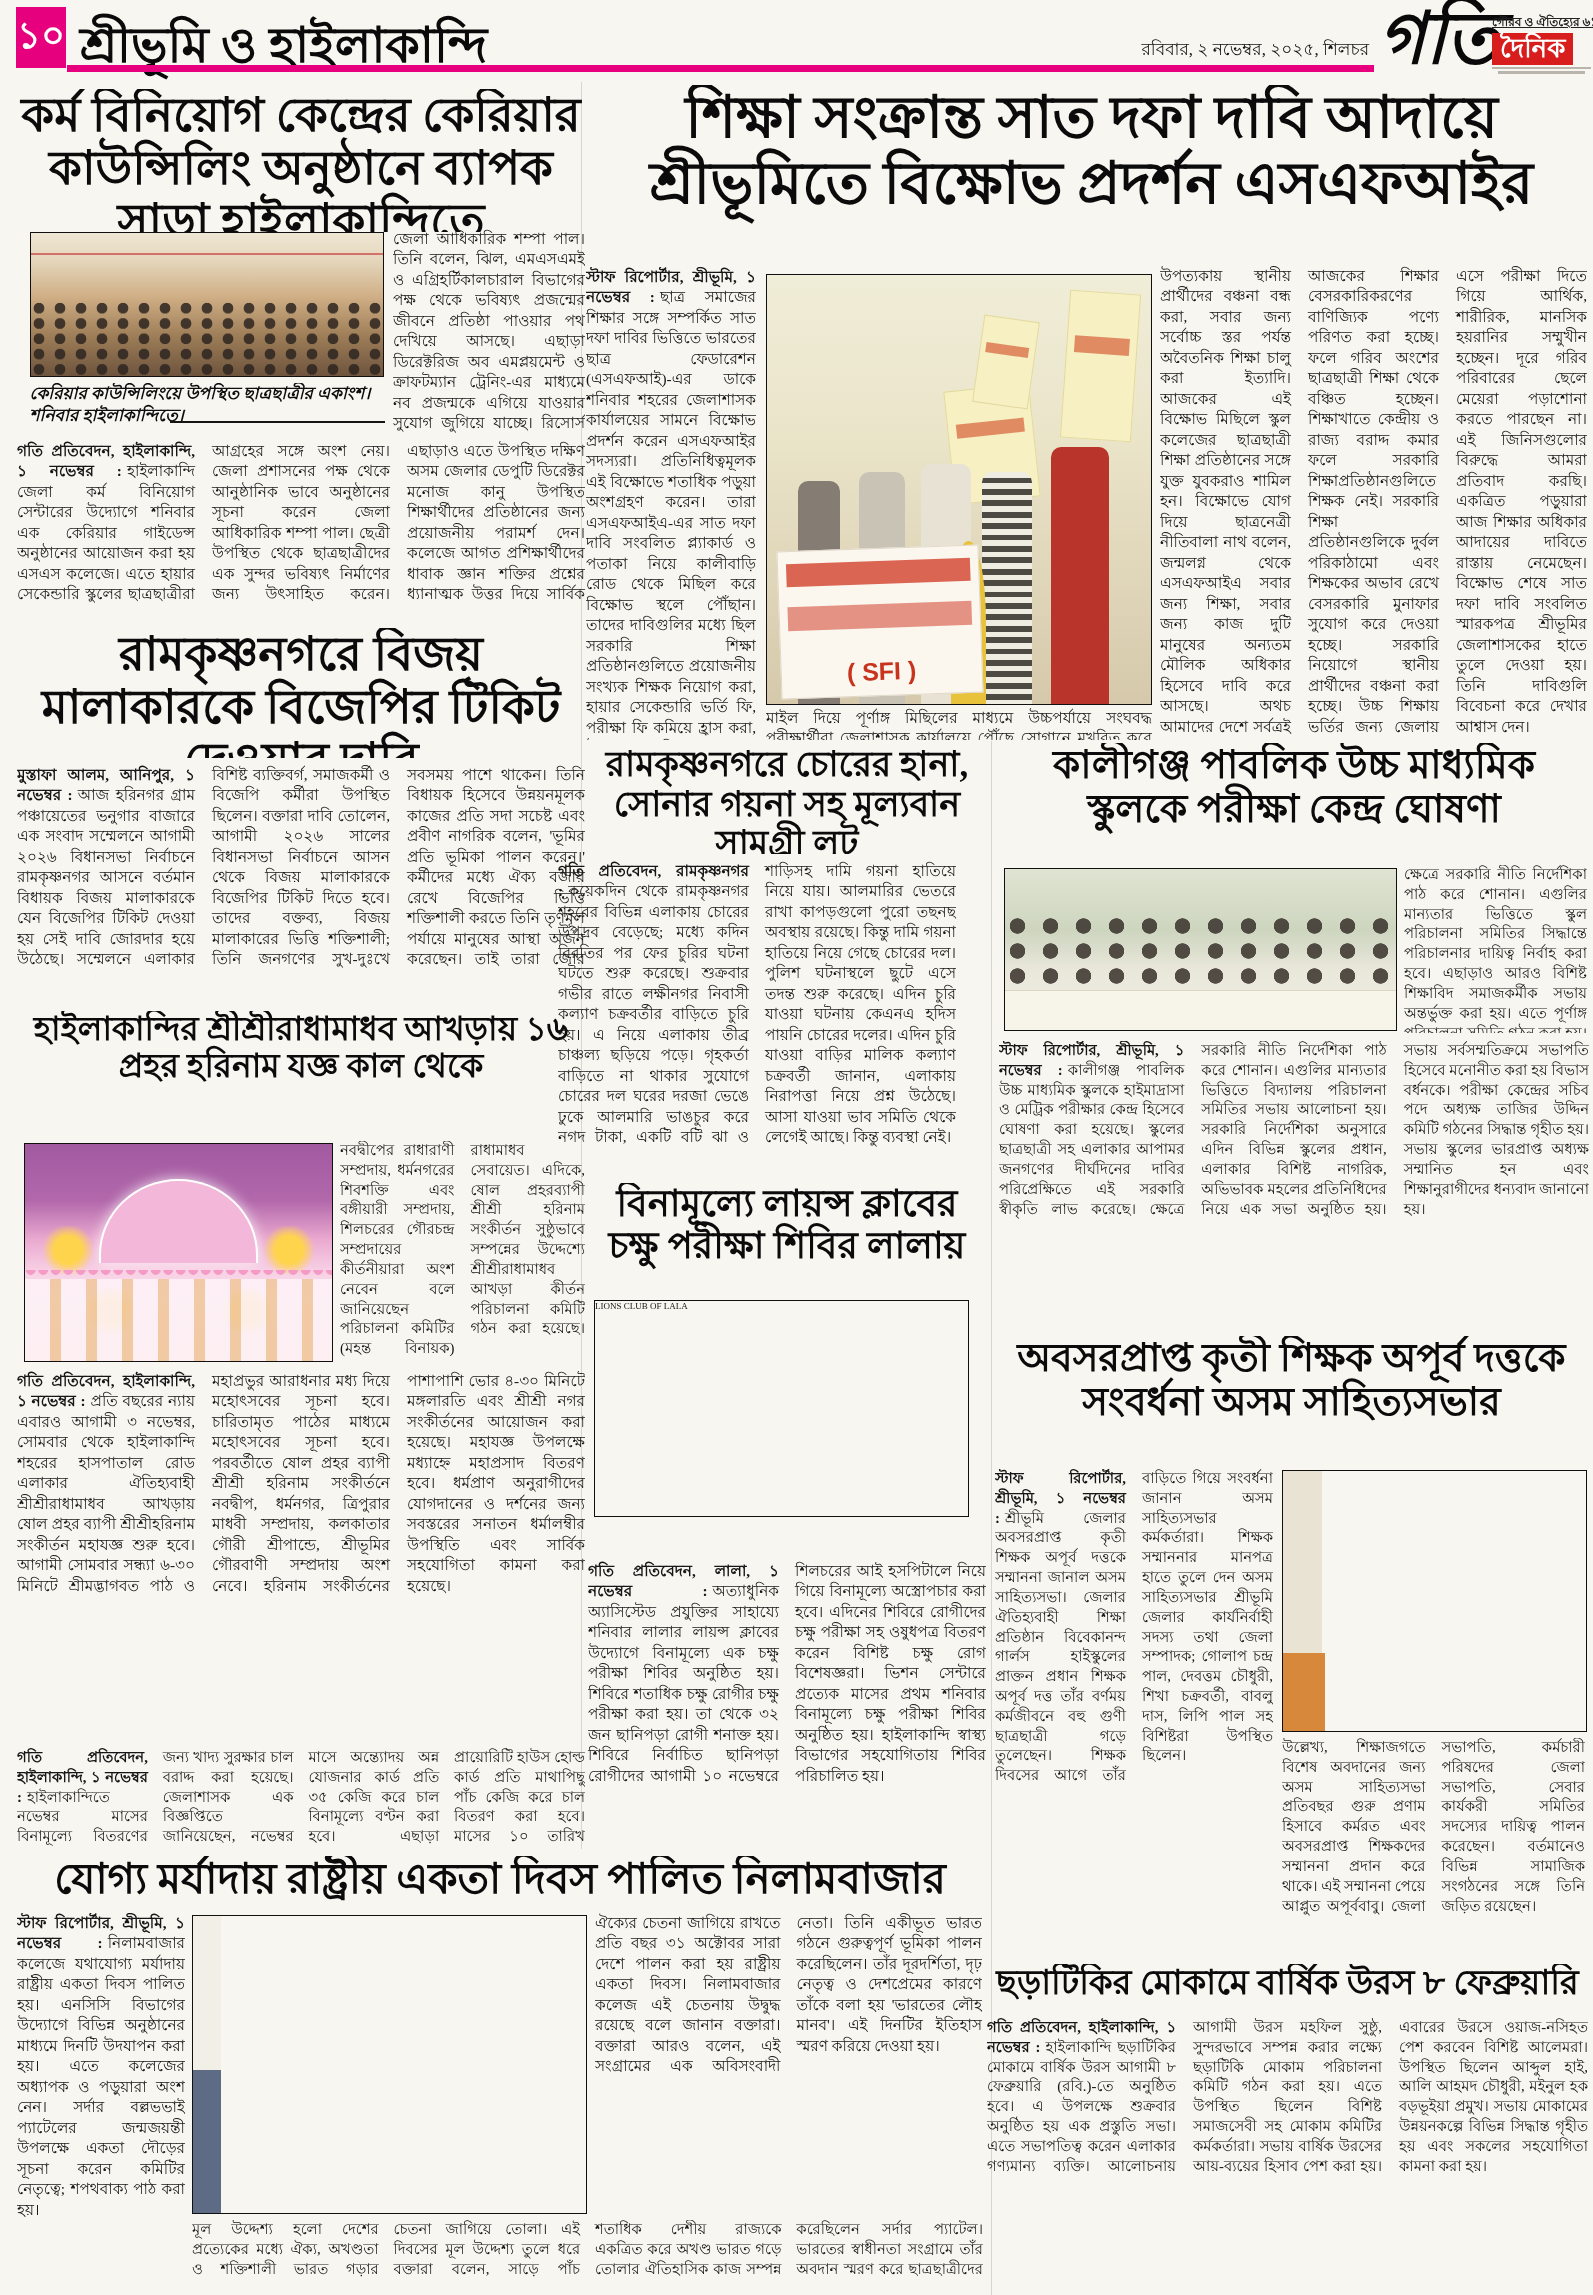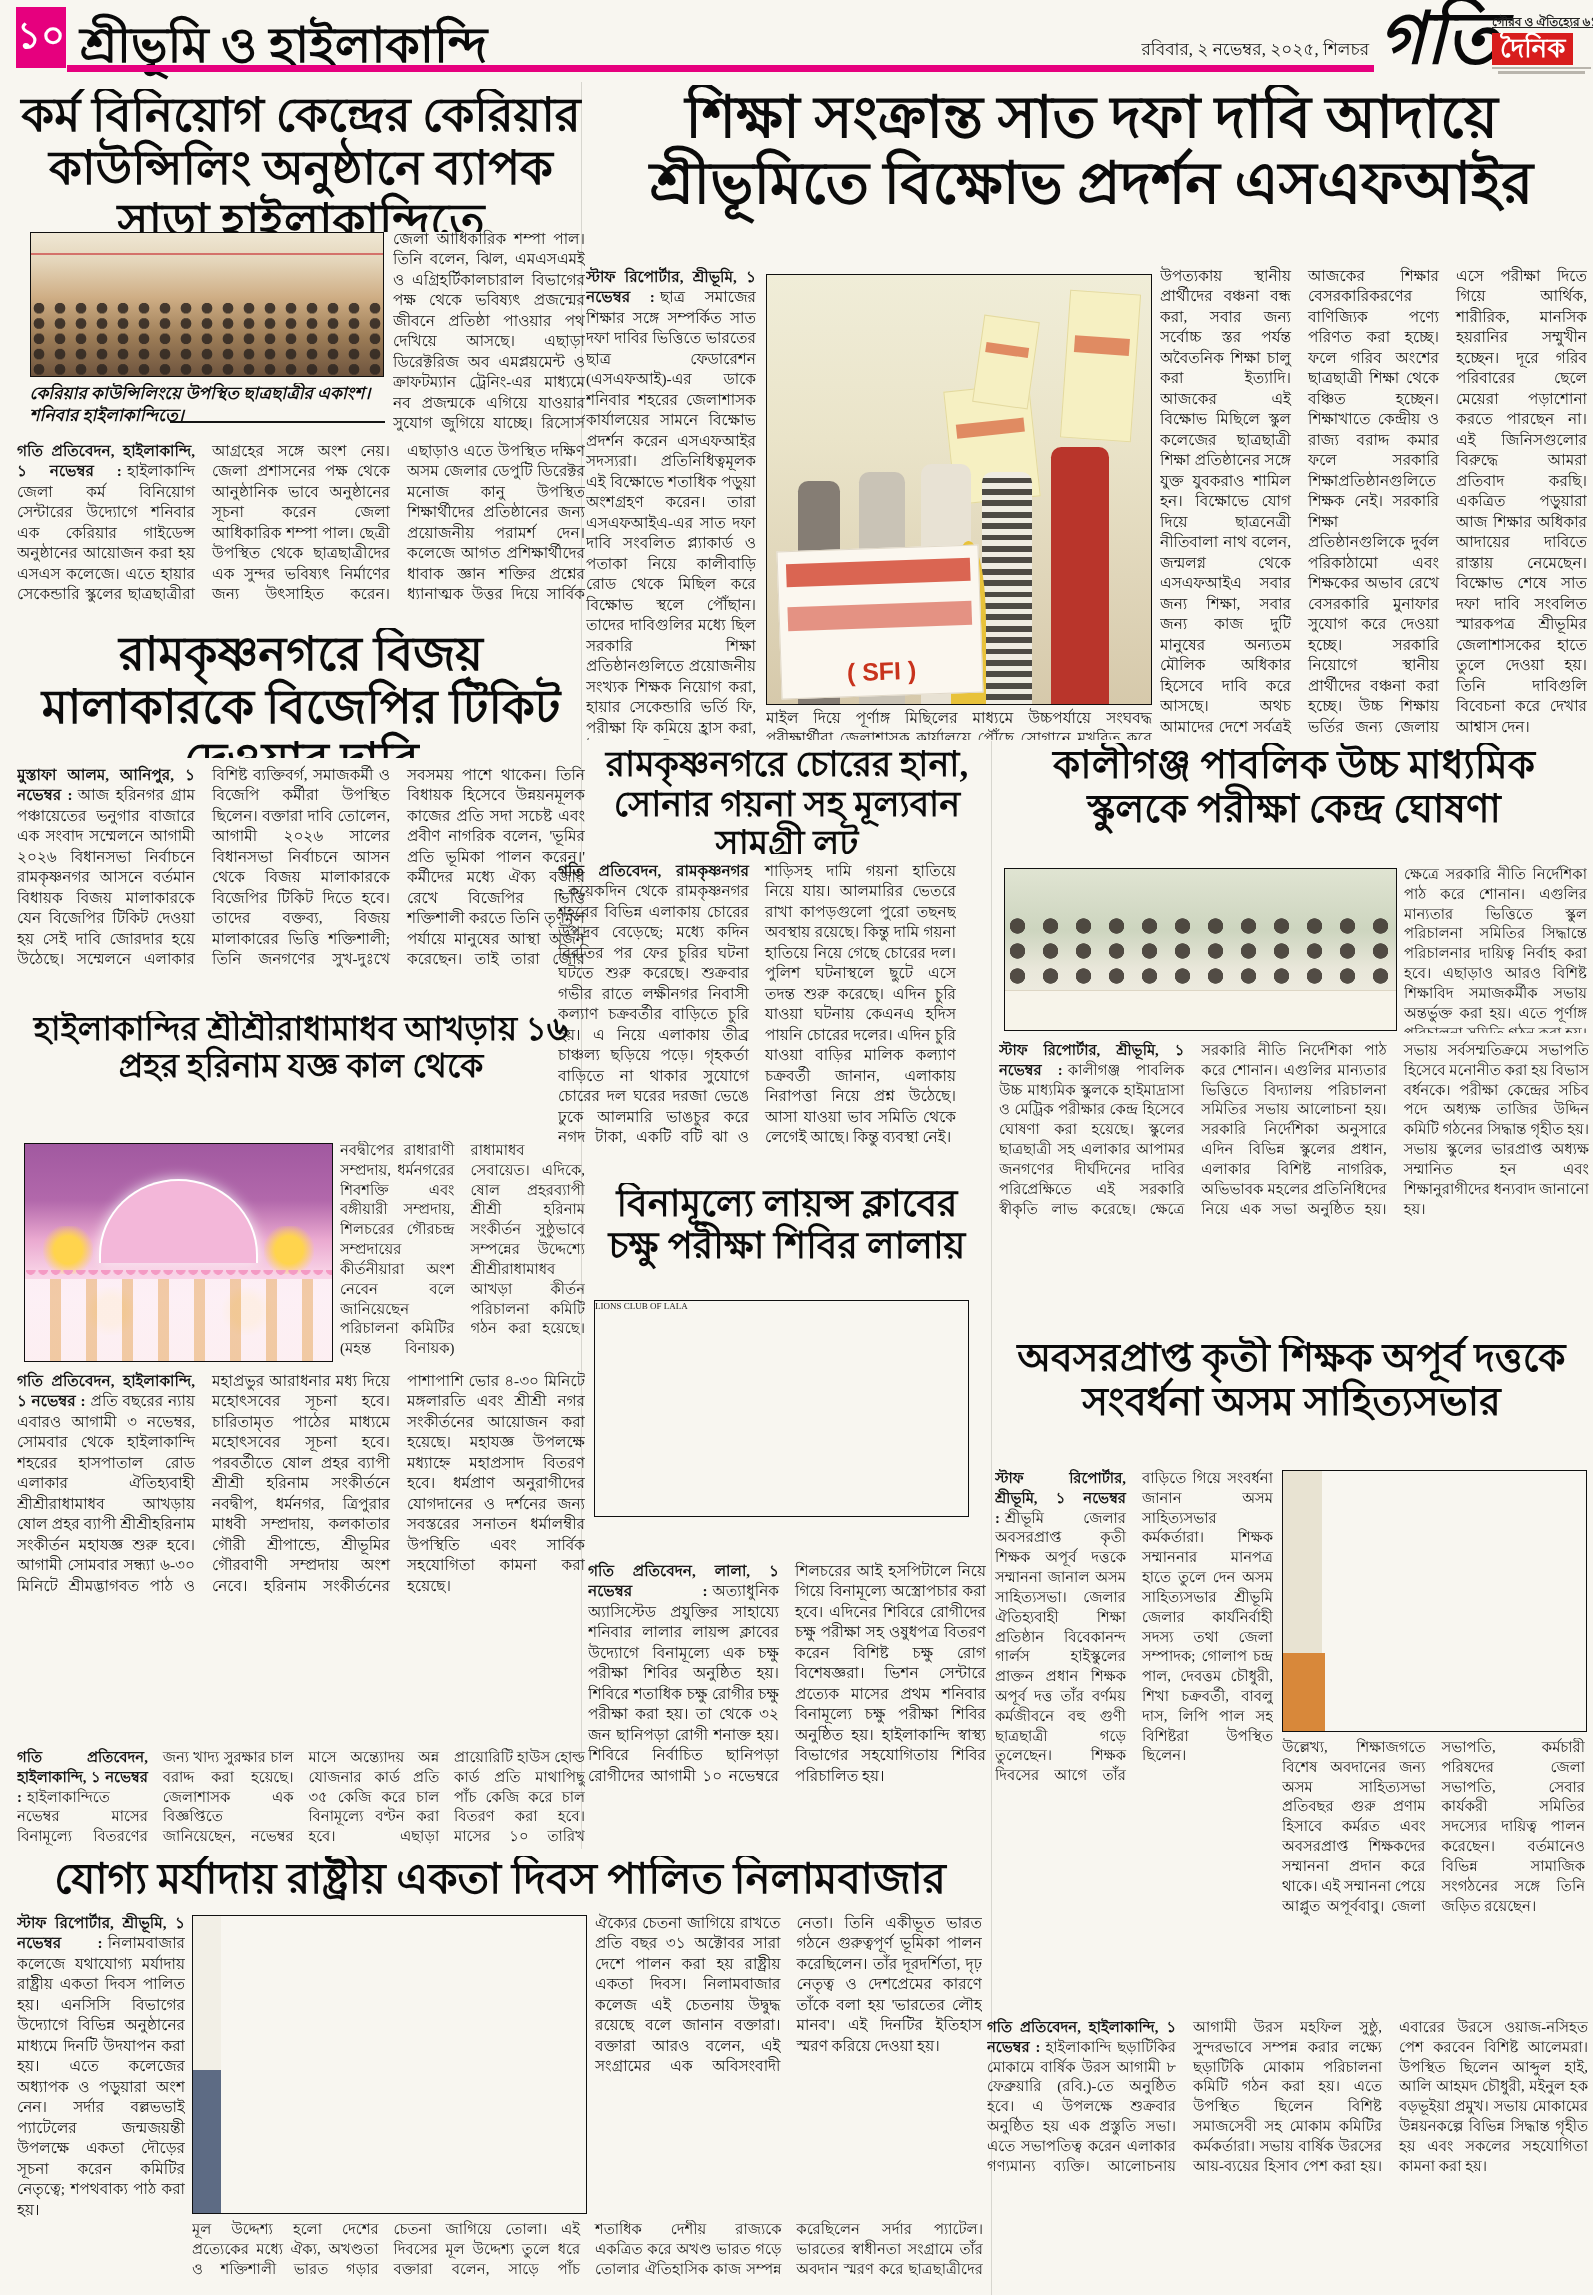--- a/index.html
+++ b/index.html
@@ -198,18 +198,19 @@
   <div class="abs body cols2" style="left:995px;top:1469px;width:278px;height:483px;font-size:14.8px;">
     <span class="byline">স্টাফ রিপোর্টার, শ্রীভূমি, ১ নভেম্বর :</span><span>শ্রীভূমি জেলার অবসরপ্রাপ্ত কৃতী শিক্ষক অপূর্ব দত্তকে সম্মাননা জানাল অসম সাহিত্যসভা। জেলার ঐতিহ্যবাহী শিক্ষা প্রতিষ্ঠান বিবেকানন্দ গার্লস হাইস্কুলের প্রাক্তন প্রধান শিক্ষক অপূর্ব দত্ত তাঁর বর্ণময় কর্মজীবনে বহু গুণী ছাত্রছাত্রী গড়ে তুলেছেন। শিক্ষক দিবসের আগে তাঁর বাড়িতে গিয়ে সংবর্ধনা জানান অসম সাহিত্যসভার কর্মকর্তারা। শিক্ষক সম্মাননার মানপত্র হাতে তুলে দেন অসম সাহিত্যসভার শ্রীভূমি জেলার কার্যনির্বাহী সদস্য তথা জেলা সম্পাদক; গোলাপ চন্দ্র পাল, দেবত্তম চৌধুরী, শিখা চক্রবর্তী, বাবলু দাস, লিপি পাল সহ বিশিষ্টরা উপস্থিত ছিলেন।</span>
   </div>
   <div class="photo ph-apurba" style="left:1282px;top:1470px;width:303px;height:260px;">
     <div class="a-fig" style="left:6%;width:13%;height:70%;background:#e8e3d2;"></div>
     <div class="a-fig" style="left:22%;width:14%;height:74%;background:#d8883a;"></div>
 
   </div>
   <div class="abs body cols2" style="left:1282px;top:1738px;width:303px;height:214px;font-size:14.8px;">উল্লেখ্য, শিক্ষাজগতে বিশেষ অবদানের জন্য অসম সাহিত্যসভা প্রতিবছর গুরু প্রণাম হিসাবে কর্মরত এবং অবসরপ্রাপ্ত শিক্ষকদের সম্মাননা প্রদান করে থাকে। এই সম্মাননা পেয়ে আপ্লুত অপূর্ববাবু। জেলা সভাপতি, কর্মচারী পরিষদের জেলা সভাপতি, সেবার কার্যকরী সমিতির সদস্যের দায়িত্ব পালন করেছেন। বর্তমানেও বিভিন্ন সামাজিক সংগঠনের সঙ্গে তিনি জড়িত রয়েছেন।</div>
 
+  <div class="abs hl" style="left:987px;top:1964px;width:601px;height:45px;font-size:34px;">ছড়াটিকির মোকামে বার্ষিক উরস ৮ ফেব্রুয়ারি</div>
   <div class="abs body cols3" style="left:987px;top:2018px;width:601px;height:273px;font-size:14.8px;">
     <span class="byline">গতি প্রতিবেদন, হাইলাকান্দি, ১ নভেম্বর :</span><span>হাইলাকান্দি ছড়াটিকির মোকামে বার্ষিক উরস আগামী ৮ ফেব্রুয়ারি (রবি.)-তে অনুষ্ঠিত হবে। এ উপলক্ষে শুক্রবার অনুষ্ঠিত হয় এক প্রস্তুতি সভা। এতে সভাপতিত্ব করেন এলাকার গণ্যমান্য ব্যক্তি। আলোচনায় আগামী উরস মহফিল সুষ্ঠু, সুন্দরভাবে সম্পন্ন করার লক্ষ্যে ছড়াটিকি মোকাম পরিচালনা কমিটি গঠন করা হয়। এতে উপস্থিত ছিলেন বিশিষ্ট সমাজসেবী সহ মোকাম কমিটির কর্মকর্তারা। সভায় বার্ষিক উরসের আয়-ব্যয়ের হিসাব পেশ করা হয়। এবারের উরসে ওয়াজ-নসিহত পেশ করবেন বিশিষ্ট আলেমরা। উপস্থিত ছিলেন আব্দুল হাই, আলি আহমদ চৌধুরী, মইনুল হক বড়ভূইয়া প্রমুখ। সভায় মোকামের উন্নয়নকল্পে বিভিন্ন সিদ্ধান্ত গৃহীত হয় এবং সকলের সহযোগিতা কামনা করা হয়।</span>
   </div>
 
 </div>
 
 
 </body></html>

